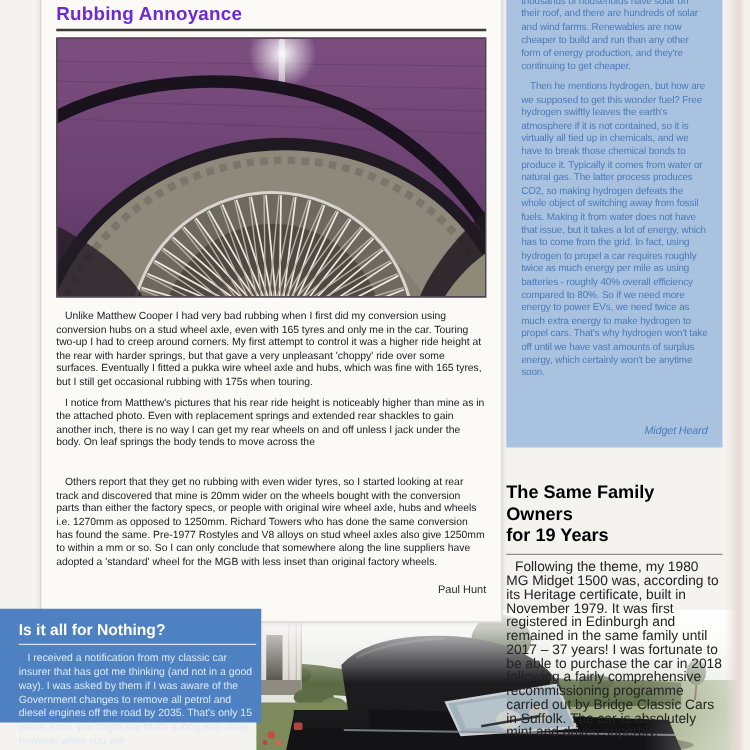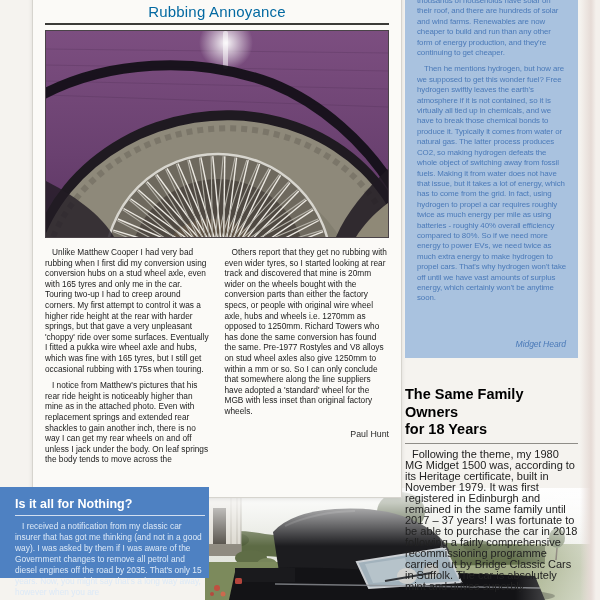--- a/index.html
+++ b/index.html
@@ -10,28 +10,28 @@
     color:#1f1f1f;
   }
   
   .panel{
     position:absolute;left:32px;top:-10px;width:370px;height:508px;
     background:#fbfaf7;border:1px solid #d6d4ce;
     box-shadow:0 1px 4px rgba(0,0,0,.10);
     padding:12px 12px 0 12px;box-sizing:border-box;z-index:2;
   }
   .panel h1{
-    margin:0;font-size:15px;font-weight:normal;color:#0369a1;letter-spacing:.2px;text-align:center;
+    margin:0;font-size:15px;font-weight:bold;color:#6d28d9;letter-spacing:.2px;
   }
   .title-rule{height:2px;background:#3b3b38;margin:3px 0 5px 0;}
   .photo1{
     position:relative;width:344px;height:208px;border:1px solid #4a4348;
     box-sizing:border-box;overflow:hidden;background:#6a4070;
   }
-  .cols{display:flex;gap:15px;margin-top:9px;}
+  .cols{display:flex;gap:15px;margin-top:9px;flex-direction:column;}
   .col{flex:1;font-size:8.3px;line-height:10.6px;color:#222;}
   .col p{margin:0 0 6px 0;}
   .col p.indent{text-indent:7px;}
   .byline{
     text-align:right;font-size:8.8px;color:#2a2a2a;margin-top:12px;
   }
   
   .letterbox{
     position:absolute;left:405px;top:-16px;width:173px;height:374px;
     background:#a9c2df;box-sizing:border-box;
@@ -207,21 +207,21 @@
   <div class="letterbox">
     <div class="txt">
       <p>thousands of households have solar on their roof, and there are hundreds of solar and wind farms. Renewables are now cheaper to build and run than any other form of energy production, and they're continuing to get cheaper.</p>
       <p class="indent">Then he mentions hydrogen, but how are we supposed to get this wonder fuel? Free hydrogen swiftly leaves the earth's atmosphere if it is not contained, so it is virtually all tied up in chemicals, and we have to break those chemical bonds to produce it. Typically it comes from water or natural gas. The latter process produces CO2, so making hydrogen defeats the whole object of switching away from fossil fuels. Making it from water does not have that issue, but it takes a lot of energy, which has to come from the grid. In fact, using hydrogen to propel a car requires roughly twice as much energy per mile as using batteries - roughly 40% overall efficiency compared to 80%. So if we need more energy to power EVs, we need twice as much extra energy to make hydrogen to propel cars. That's why hydrogen won't take off until we have vast amounts of surplus energy, which certainly won't be anytime soon.</p>
     </div>
     <p class="byline" style="font-style:italic;">Midget Heard</p>
   </div>
 
   <div class="family">
     <h2><span>The Same Family Owners</span><br>
-    <span>for 18 Years</span></h2>
+    <span>for 19 Years</span></h2>
     <div class="rule2"></div>
     <p>Following the theme, my 1980 MG Midget 1500 was, according to its Heritage certificate, built in November 1979. It was first registered in Edinburgh and remained in the same family until 2017 – 37 years! I was fortunate to be able to purchase the car in 2018 following a fairly comprehensive recommissioning programme carried out by Bridge Classic Cars in Suffolk. The car is absolutely mint and drives superbly.</p>
     <div class="byline">Arthur Civill</div>
   </div>
 
   <div class="photo2">
     <svg width="395" height="112" viewBox="0 0 395 112">
       <defs>
         <linearGradient id="skyG" x1="0" y1="0" x2="0" y2="1">
           <stop offset="0" stop-color="#ebece6"></stop>

